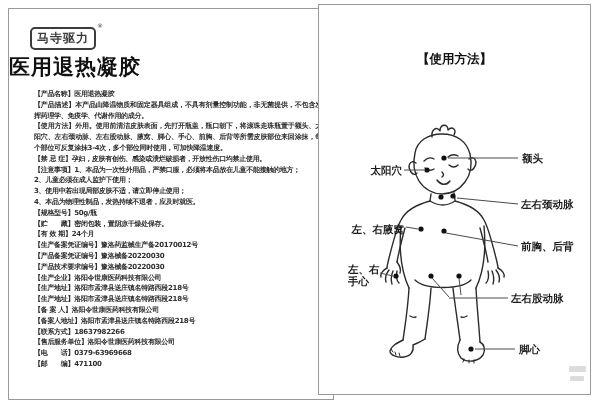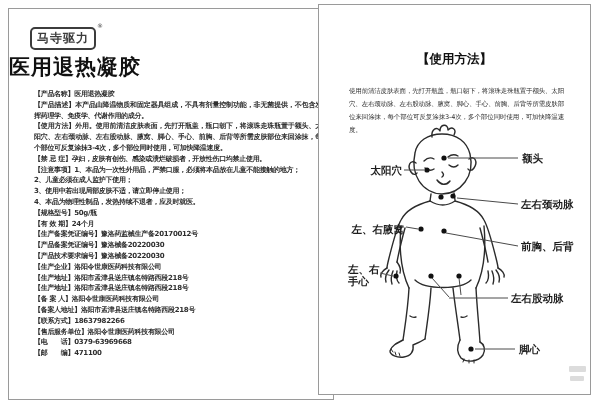--- a/index.html
+++ b/index.html
@@ -44,39 +44,39 @@
     <div class="entries">
       <p>【产品名称】医用退热凝胶</p>
       <p>【产品描述】本产品由降温物质和固定器具组成，不具有剂量控制功能，非无菌提供，不包含发挥药理学、免疫学、代谢作用的成分。</p>
       <p>【使用方法】外用。使用前清洁皮肤表面，先打开瓶盖，瓶口朝下，将滚珠走珠瓶置于额头、太阳穴、左右颈动脉、左右股动脉、腋窝、脚心、手心、前胸、后背等所需皮肤部位来回涂抹，每个部位可反复涂抹3-4次，多个部位同时使用，可加快降温速度。</p>
       <p>【禁 忌 症】孕妇，皮肤有创伤、感染或溃烂破损者，开放性伤口均禁止使用。</p>
       <p>【注意事项】1、本品为一次性外用品，严禁口服，必须将本品放在儿童不能接触的地方；</p>
       <p>2、儿童必须在成人监护下使用；</p>
       <p>3、使用中若出现局部皮肤不适，请立即停止使用；</p>
       <p>4、本品为物理性制品，发热持续不退者，应及时就医。</p>
       <p>【规格型号】50g/瓶</p>
+      <p>【贮　　藏】密闭包装，置阴凉干燥处保存。</p>
       <p>【有 效 期】24个月</p>
       <p>【生产备案凭证编号】豫洛药监械生产备20170012号</p>
       <p>【产品备案凭证编号】豫洛械备20220030</p>
       <p>【产品技术要求编号】豫洛械备20220030</p>
       <p>【生产企业】洛阳令世康医药科技有限公司</p>
       <p>【生产地址】洛阳市孟津县送庄镇名特路西段218号</p>
       <p>【生产地址】洛阳市孟津县送庄镇名特路西段218号</p>
       <p>【备 案 人】洛阳令世康医药科技有限公司</p>
       <p>【备案人地址】洛阳市孟津县送庄镇名特路西段218号</p>
       <p>【联系方式】18637982266</p>
       <p>【售后服务单位】洛阳令世康医药科技有限公司</p>
       <p>【电　　话】0379-63969668</p>
       <p>【邮　　编】471100</p>
     </div>
   </div>
 
   <div class="page page-right">
     <div class="usage-header">【使用方法】</div>
-    <div class="usage-para">使用前清洁皮肤表面，先打开瓶盖，瓶口朝下，将滚珠走珠瓶置于额头、太阳穴、左右颈动脉、左右股动脉、腋窝、脚心、手心、前胸、后背等所需皮肤部位来回涂抹，每个部位可反复涂抹3-4次，多个部位同时使用，可加快降温速度。</div>
 
     <svg class="diagram" width="273" height="272" viewBox="318 128 273 272" xmlns="http://www.w3.org/2000/svg">
 
       <g stroke="#2b2b2b" stroke-width="1.4" fill="none" stroke-linecap="round" stroke-linejoin="round">
         <path d="M431,141 C430,133 436,130 439,135 C439,128 447,127 447,134 C451,130 456,133 453,139"></path>
         <path d="M414,157 C416,145 427,138 441,138 C456,138 466,146 469,158 C471,167 470,178 464,186 C458,194 450,198 441,198 C432,198 423,193 418,185 C413,177 412,166 414,157 Z"></path>
         <path d="M415,167 C409,163 406,170 410,176 C412,179 415,179 416,177"></path>
         <path d="M468,163 C474,159 477,166 473,172 C471,175 468,175 467,173"></path>
         <path d="M423,165 q5,-5 10,-2"></path>
         <path d="M424,172 q5,4 9,1"></path>

